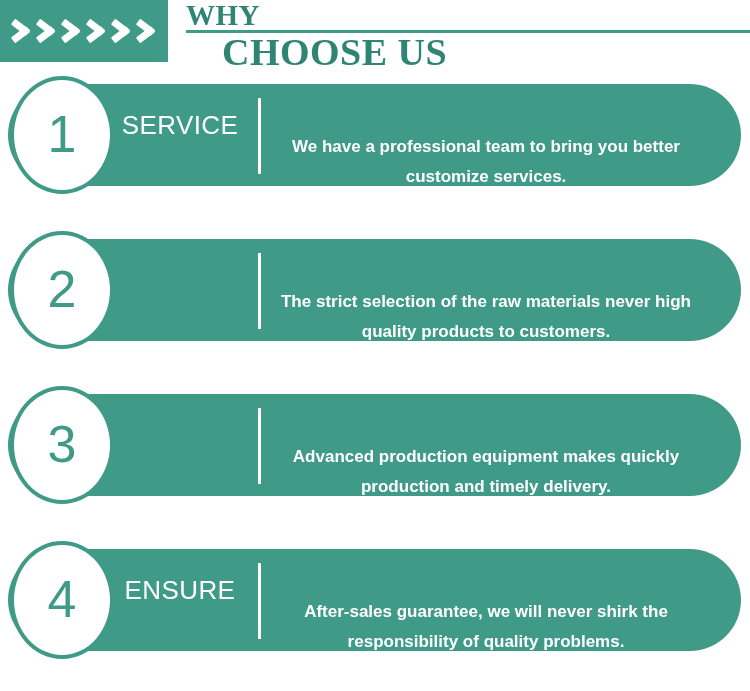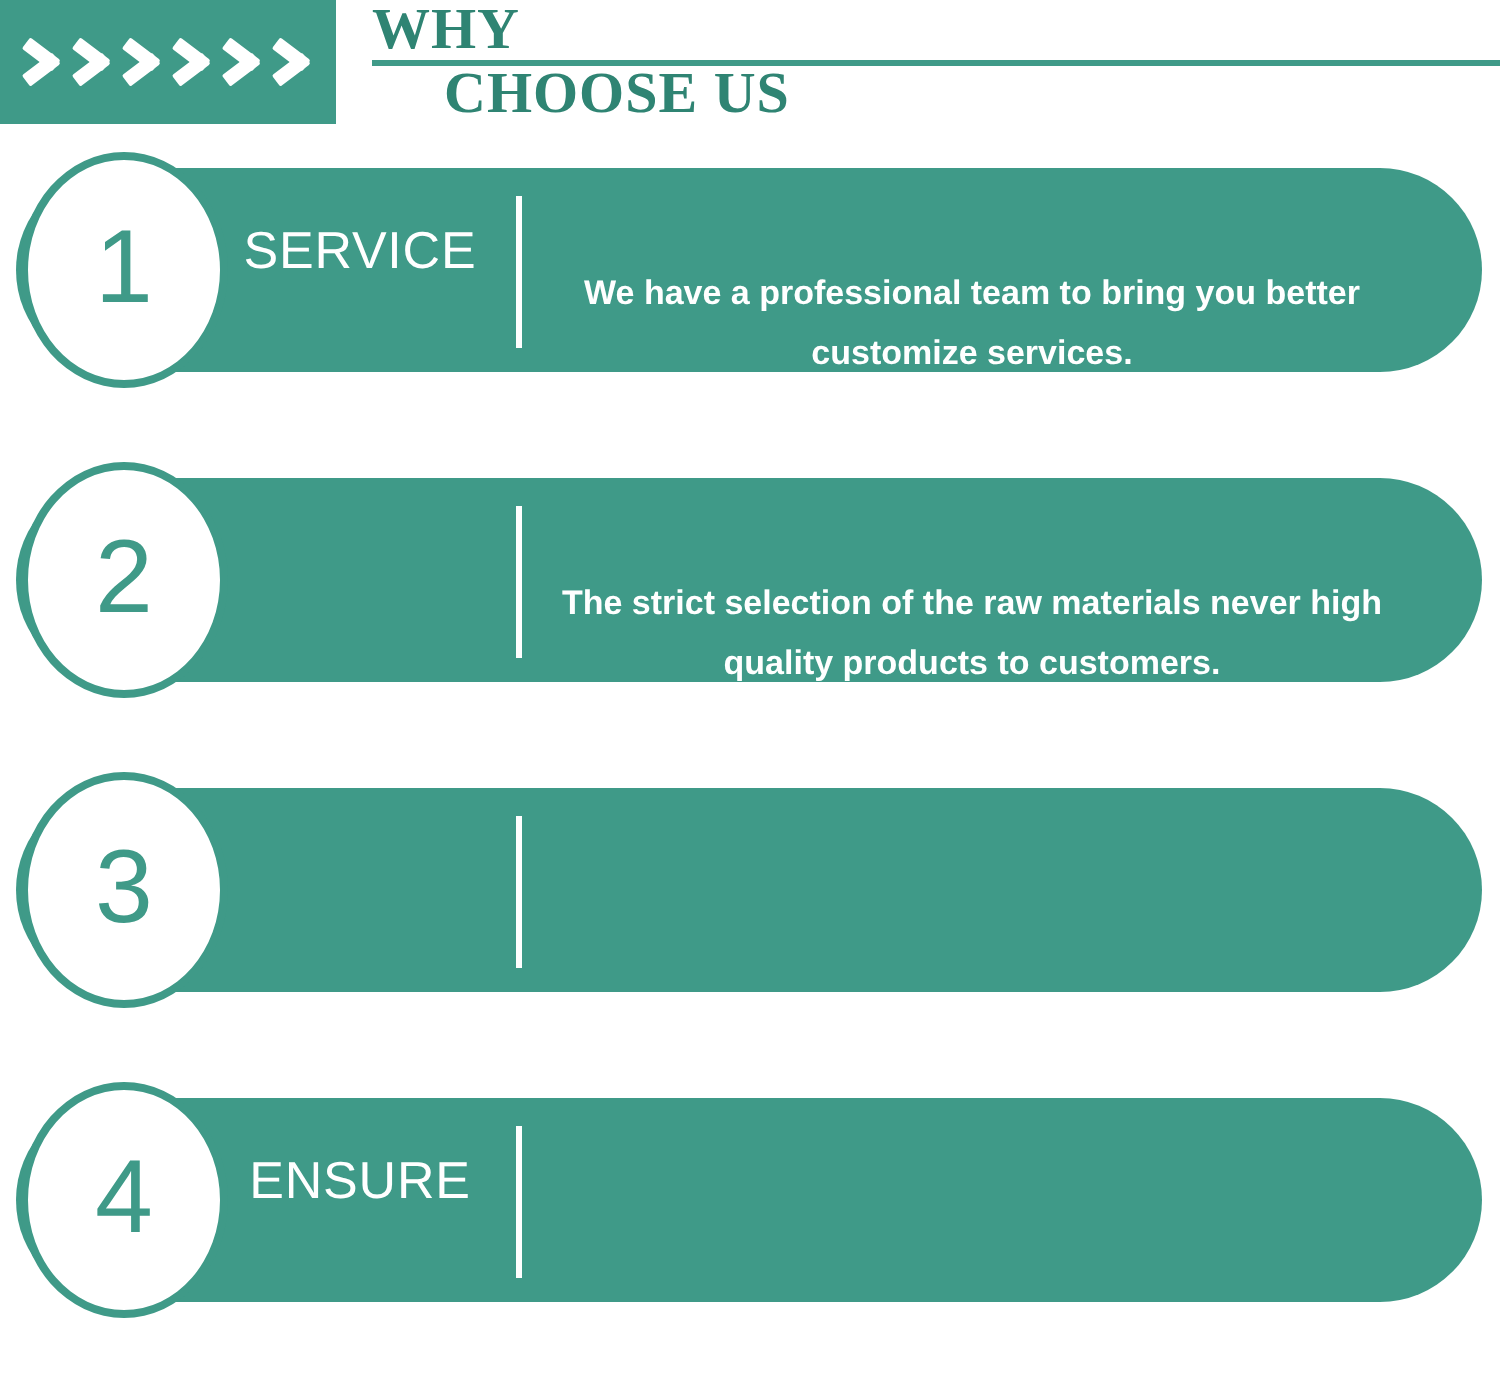--- a/index.html
+++ b/index.html
@@ -97,21 +97,21 @@
     top: 30px;
     height: 3px;
     background: #3f9a88;
   }
   .title-choose {
     position: absolute;
     left: 36px;
     top: 33px;
     font-family: "Liberation Serif", serif;
     font-weight: bold;
-    font-size: 29px;
+    font-size: 38px;
     letter-spacing: 0.5px;
     color: #2f8473;
     line-height: 1;
   }
 
   
   .row {
     position: absolute;
     left: 0;
     width: 750px;
@@ -243,24 +243,26 @@
     <div class="divider"></div>
     <div class="desc">The strict selection of the raw materials never high quality products to customers.</div>
   </div>
 
   <div class="row row-3">
     <div class="pill"></div>
     <div class="badge">
       <span class="badge-num">3</span>
     </div>
     <div class="divider"></div>
+    <div class="desc">Advanced production equipment makes quickly production and timely delivery.</div>
   </div>
 
   <div class="row row-4">
     <div class="pill"></div>
     <div class="badge">
       <span class="badge-num">4</span>
     </div>
     <div class="label">ENSURE</div>
     <div class="divider"></div>
+    <div class="desc">After-sales guarantee, we will never shirk the responsibility of quality problems.</div>
   </div>
 
 </div>
 
 </body></html>

